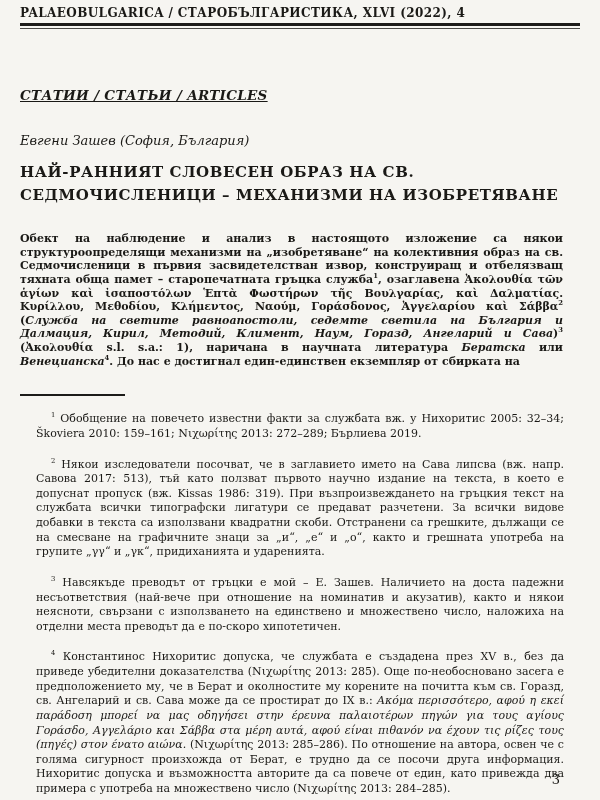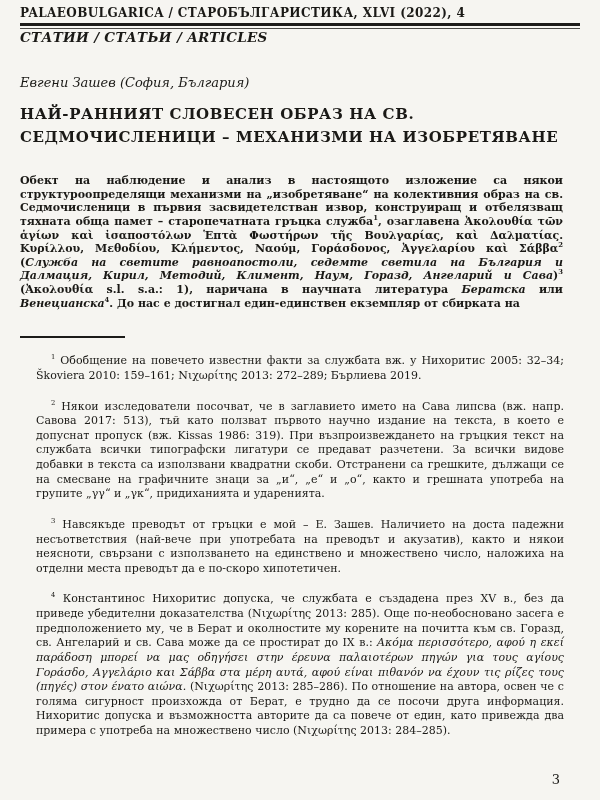--- a/index.html
+++ b/index.html
@@ -25,24 +25,26 @@
     letter-spacing: 0.4px;
     padding-bottom: 3px;
     white-space: nowrap;
   }
   .header-rule {
     border-top: 3px solid #1c1b19;
     border-bottom: 1px solid #4a4946;
     height: 2px;
   }
   .section-heading {
+    margin-top: 58px;
     font-weight: bold;
     font-style: italic;
     font-size: 13.5px;
     letter-spacing: 0.3px;
+    text-decoration: underline;
   }
   .author-line {
     margin-top: 30px;
     font-weight: normal;
     font-style: italic;
     font-size: 13px;
   }
   .article-title {
     margin: 13px 0 16px 0;
     font-size: 15px;
@@ -99,19 +101,19 @@
 
   <h1 class="article-title">НАЙ-РАННИЯТ СЛОВЕСЕН ОБРАЗ НА СВ. СЕДМОЧИСЛЕНИЦИ – МЕХАНИЗМИ НА ИЗОБРЕТЯВАНЕ</h1>
 
   <p class="body-paragraph"><span>Обект на наблюдение и анализ в настоящото изложение са някои структуроопределящи механизми на „изобретяване“ на колективния образ на св. Седмочисленици в първия засвидетелстван извор, конструиращ и отбелязващ тяхната обща памет – старопечатната гръцка служба</span><sup>1</sup><span>, озаглавена Ἀκολουθία τῶν ἁγίων καὶ ἰσαποστόλων Ἑπτὰ Φωστήρων τῆς Βουλγαρίας, καὶ Δαλματίας. Κυρίλλου, Μεθοδίου, Κλήμεντος, Ναούμ, Γοράσδονος, Ἀγγελαρίου καὶ Σάββα</span><sup>2</sup><span> (</span><span class="it">Служба на светите равноапостоли, седемте светила на България и Далмация, Кирил, Методий, Климент, Наум, Горазд, Ангеларий и Сава</span><span>)</span><sup>3</sup><span> (Ἀκολουθία s.l. s.a.: 1), наричана в научната литература </span><span class="it">Бератска</span><span> или </span><span class="it">Венецианска</span><sup>4</sup><span>. До нас е достигнал един-единствен екземпляр от сбирката на</span></p>
 
   <div class="fn-rule"></div>
 
   <div class="footnotes">
     <p class="fn"><sup>1</sup><span> Обобщение на повечето известни факти за службата вж. у Нихоритис 2005: 32–34; Škoviera 2010: 159–161; Νιχωρίτης 2013: 272–289; Бърлиева 2019.</span></p>
     <p class="fn"><sup>2</sup><span> Някои изследователи посочват, че в заглавието името на Сава липсва (вж. напр. Савова 2017: 513), тъй като ползват първото научно издание на текста, в което е допуснат пропуск (вж. Kissas 1986: 319). При възпроизвеждането на гръцкия текст на службата всички типографски лигатури се предават разчетени. За всички видове добавки в текста са използвани квадратни скоби. Отстранени са грешките, дължащи се на смесване на графичните знаци за „и“, „е“ и „о“, както и грешната употреба на групите „γγ“ и „γκ“, придиханията и ударенията.</span></p>
-    <p class="fn"><sup>3</sup><span> Навсякъде преводът от гръцки е мой – Е. Зашев. Наличието на доста падежни несъответствия (най-вече при употребата на преводът и акузатив), както и някои неясноти, свързани с използването на единствено и множествено число, наложиха на отделни места преводът да е по-скоро хипотетичен.</span></p>
+    <p class="fn"><sup>3</sup><span> Навсякъде преводът от гръцки е мой – Е. Зашев. Наличието на доста падежни несъответствия (най-вече при отношение на номинатив и акузатив), както и някои неясноти, свързани с използването на единствено и множествено число, наложиха на отделни места преводът да е по-скоро хипотетичен.</span></p>
     <p class="fn"><sup>4</sup><span> Константинос Нихоритис допуска, че службата е създадена през XV в., без да приведе убедителни доказателства (Νιχωρίτης 2013: 285). Още по-необосновано засега е предположението му, че в Берат и околностите му корените на почитта към св. Горазд, св. Ангеларий и св. Сава може да се простират до IX в.: </span><span class="it">Ακόμα περισσότερο, αφού η εκεί παράδοση μπορεί να μας οδηγήσει στην έρευνα παλαιοτέρων πηγών για τους αγίους Γοράσδο, Αγγελάριο και Σάββα στα μέρη αυτά, αφού είναι πιθανόν να έχουν τις ρίζες τους (πηγές) στον ένατο αιώνα.</span><span> (Νιχωρίτης 2013: 285–286). По отношение на автора, освен че с голяма сигурност произхожда от Берат, е трудно да се посочи друга информация. Нихоритис допуска и възможността авторите да са повече от един, като привежда два примера с употреба на множествено число (Νιχωρίτης 2013: 284–285).</span></p>
   </div>
 
   <div class="page-number">3</div>
 
 </div>
 
 </body></html>

